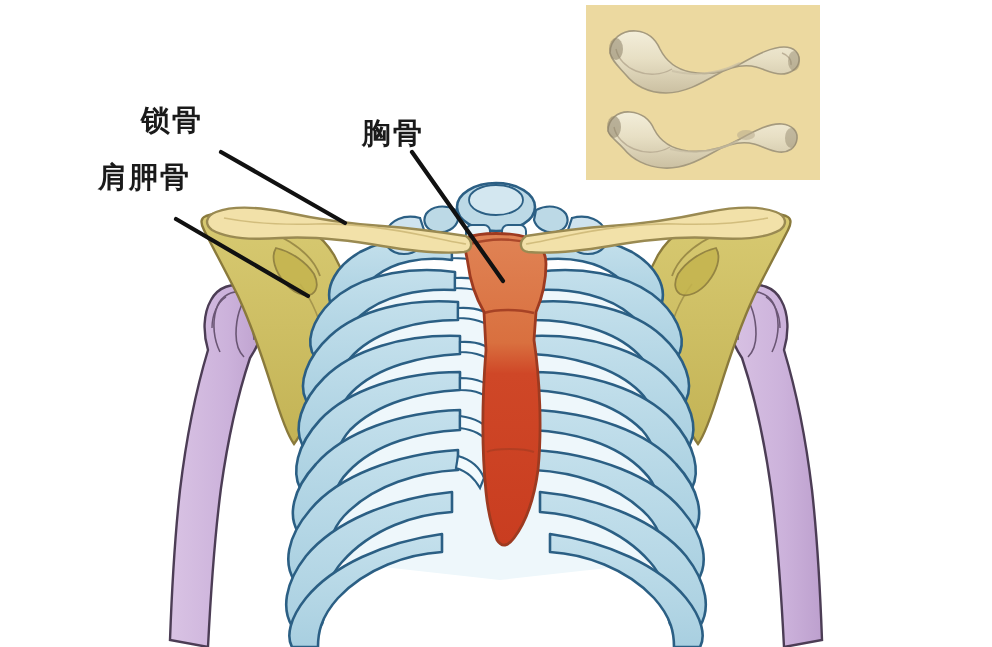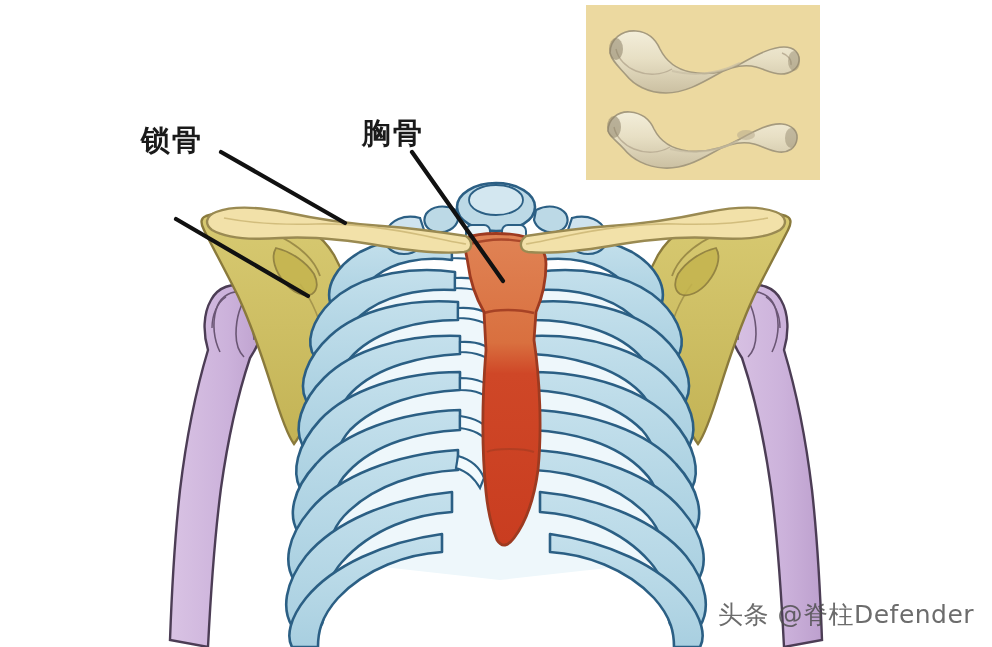--- a/index.html
+++ b/index.html
@@ -27,21 +27,21 @@
   .label-text {
     position: absolute;
     color: #1a1a1a;
     font-size: 29px;
     font-weight: 600;
     letter-spacing: 2px;
     line-height: 1;
     white-space: nowrap;
     font-family: "DejaVu Sans", "Liberation Sans", sans-serif;
   }
-  #label-clavicle { left: 141px; top: 106px; margin-top: 20px; }
+  #label-clavicle { left: 141px; top: 106px; }
   #label-scapula  { left: 98px;  top: 163px; }
   #label-sternum  { left: 362px; top: 119px; }
   .watermark {
     position: absolute;
     left: 718px;
     top: 598px;
     font-size: 25px;
     color: #4c4c4c;
     opacity: 0.82;
     white-space: nowrap;
@@ -366,18 +366,18 @@
         <ellipse cx="28" cy="122" rx="7" ry="11" fill="#8d8268" opacity="0.55"></ellipse>
         <ellipse cx="205" cy="133" rx="6" ry="10" fill="#8d8268" opacity="0.45"></ellipse>
         <path d="M84 144 C108 150 132 146 152 136" fill="none" stroke="#c8bda4" stroke-width="2" opacity="0.7"></path>
         <ellipse cx="160" cy="130" rx="9" ry="5" fill="#b8ac8e" opacity="0.55"></ellipse>
       </g>
     </svg>
   </div>
 
   <div class="label-text" id="label-clavicle">锁骨</div>
 
+  <div class="label-text" id="label-scapula">肩胛骨</div>
 
   <div class="label-text" id="label-sternum">胸骨</div>
 
-  <div class="watermark">头条 @脊柱Defender</div>
 
 </div>
 
 </body></html>

